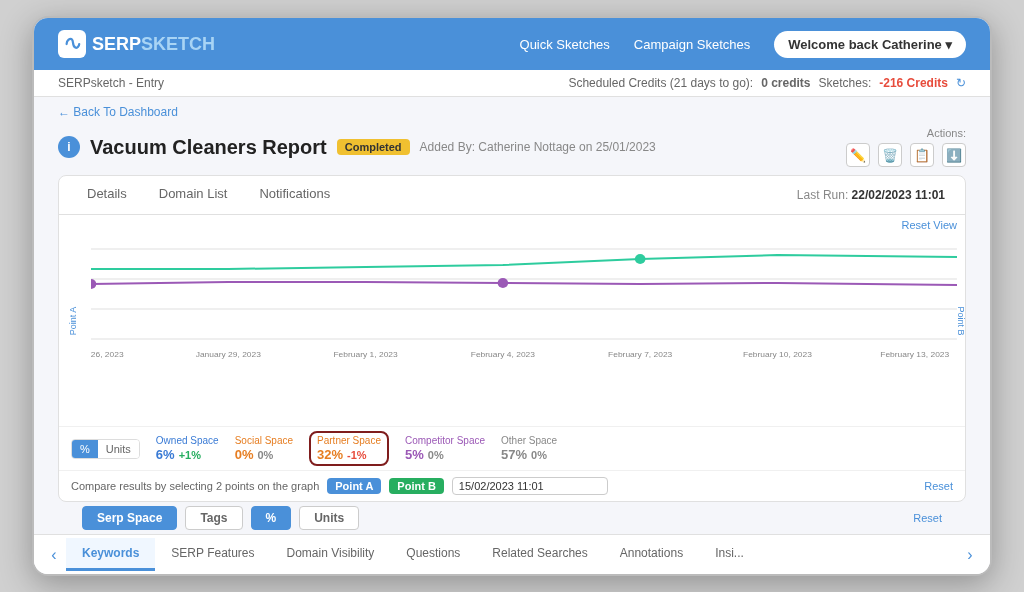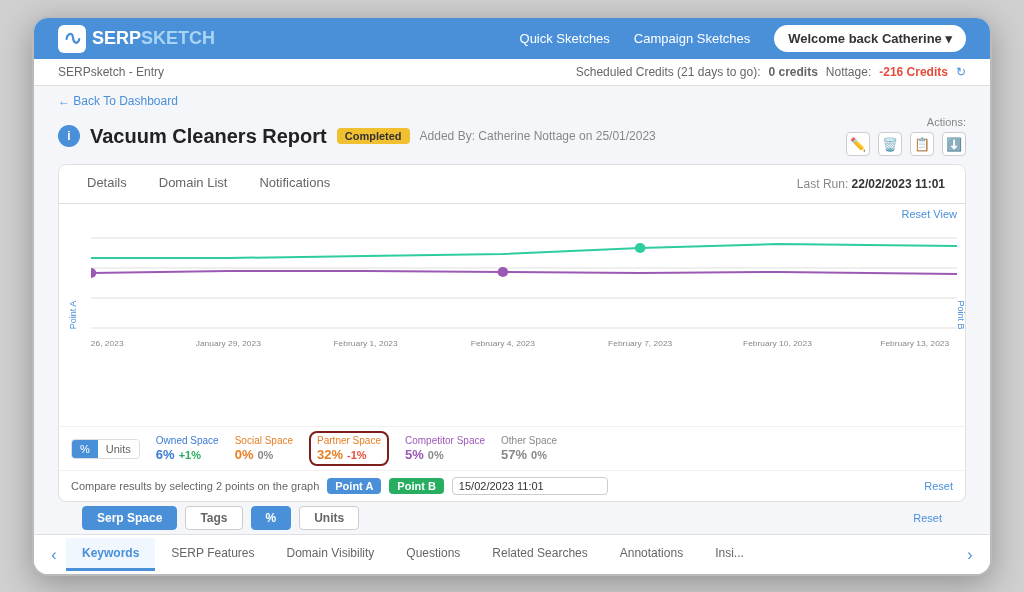--- a/index.html
+++ b/index.html
@@ -30,21 +30,21 @@
       display: flex;
       flex-direction: column;
       overflow: hidden;
     }
     
     .header {
       background: #4a90d9;
       display: flex;
       align-items: center;
       padding: 0 24px;
-      height: 41px;
+      height: 52px;
       gap: 51px;
     }
     .logo {
       display: flex;
       align-items: center;
       gap: 6px;
       color: white;
       font-weight: 700;
       font-size: 18px;
     }
@@ -401,21 +401,21 @@
         <a href="#">Campaign Sketches</a>
         <button class="welcome-btn">Welcome back Catherine ▾</button>
       </div>
     </div>
 
     <div class="sub-header">
       <span>SERPsketch - Entry</span>
       <div class="credits-info">
         <span>Scheduled Credits (21 days to go):</span>
         <strong>0 credits</strong>
-        <span>Nottage:</span>
+        <span>Sketches:</span>
         <span class="credits-negative">-216 Credits</span>
         <span style="color:#4a90d9;cursor:pointer;">↻</span>
       </div>
     </div>
 
     <div class="content">
       <div class="back-link">← Back To Dashboard</div>
 
       <div class="report-header">
         <div class="report-title-row">

